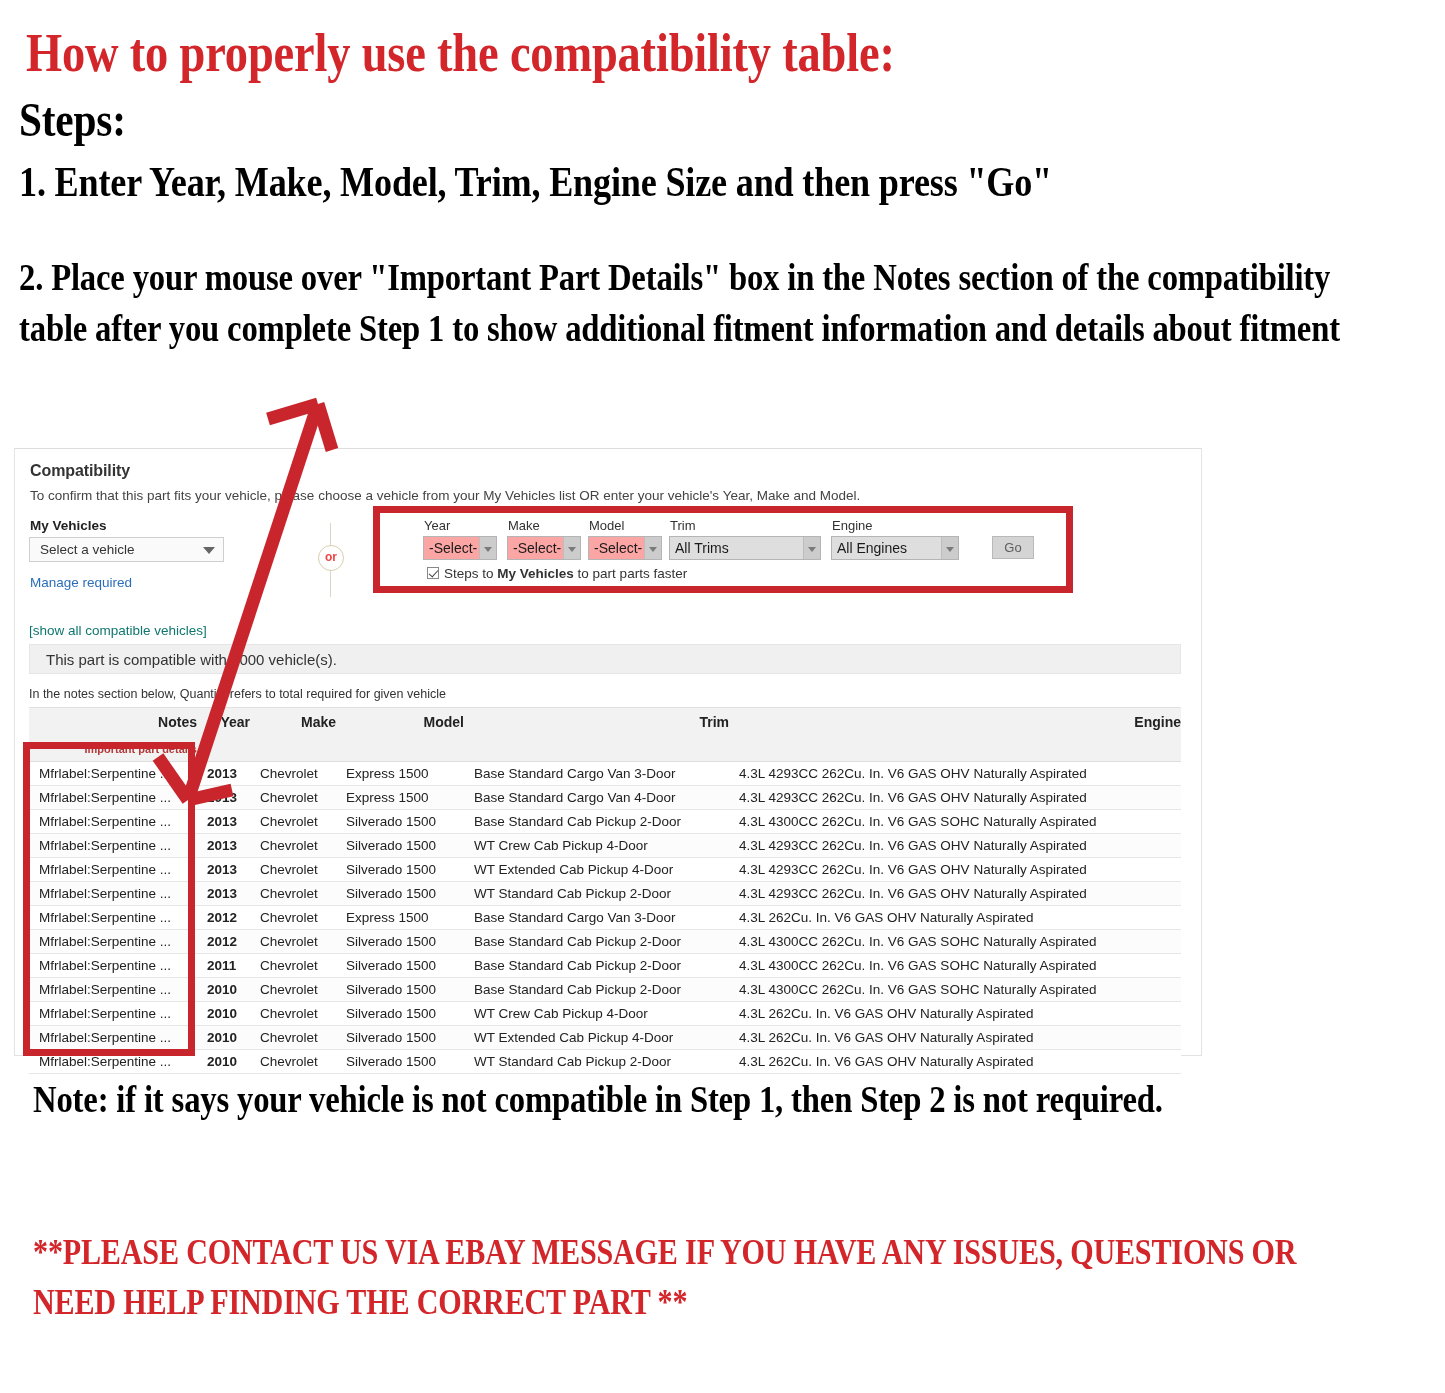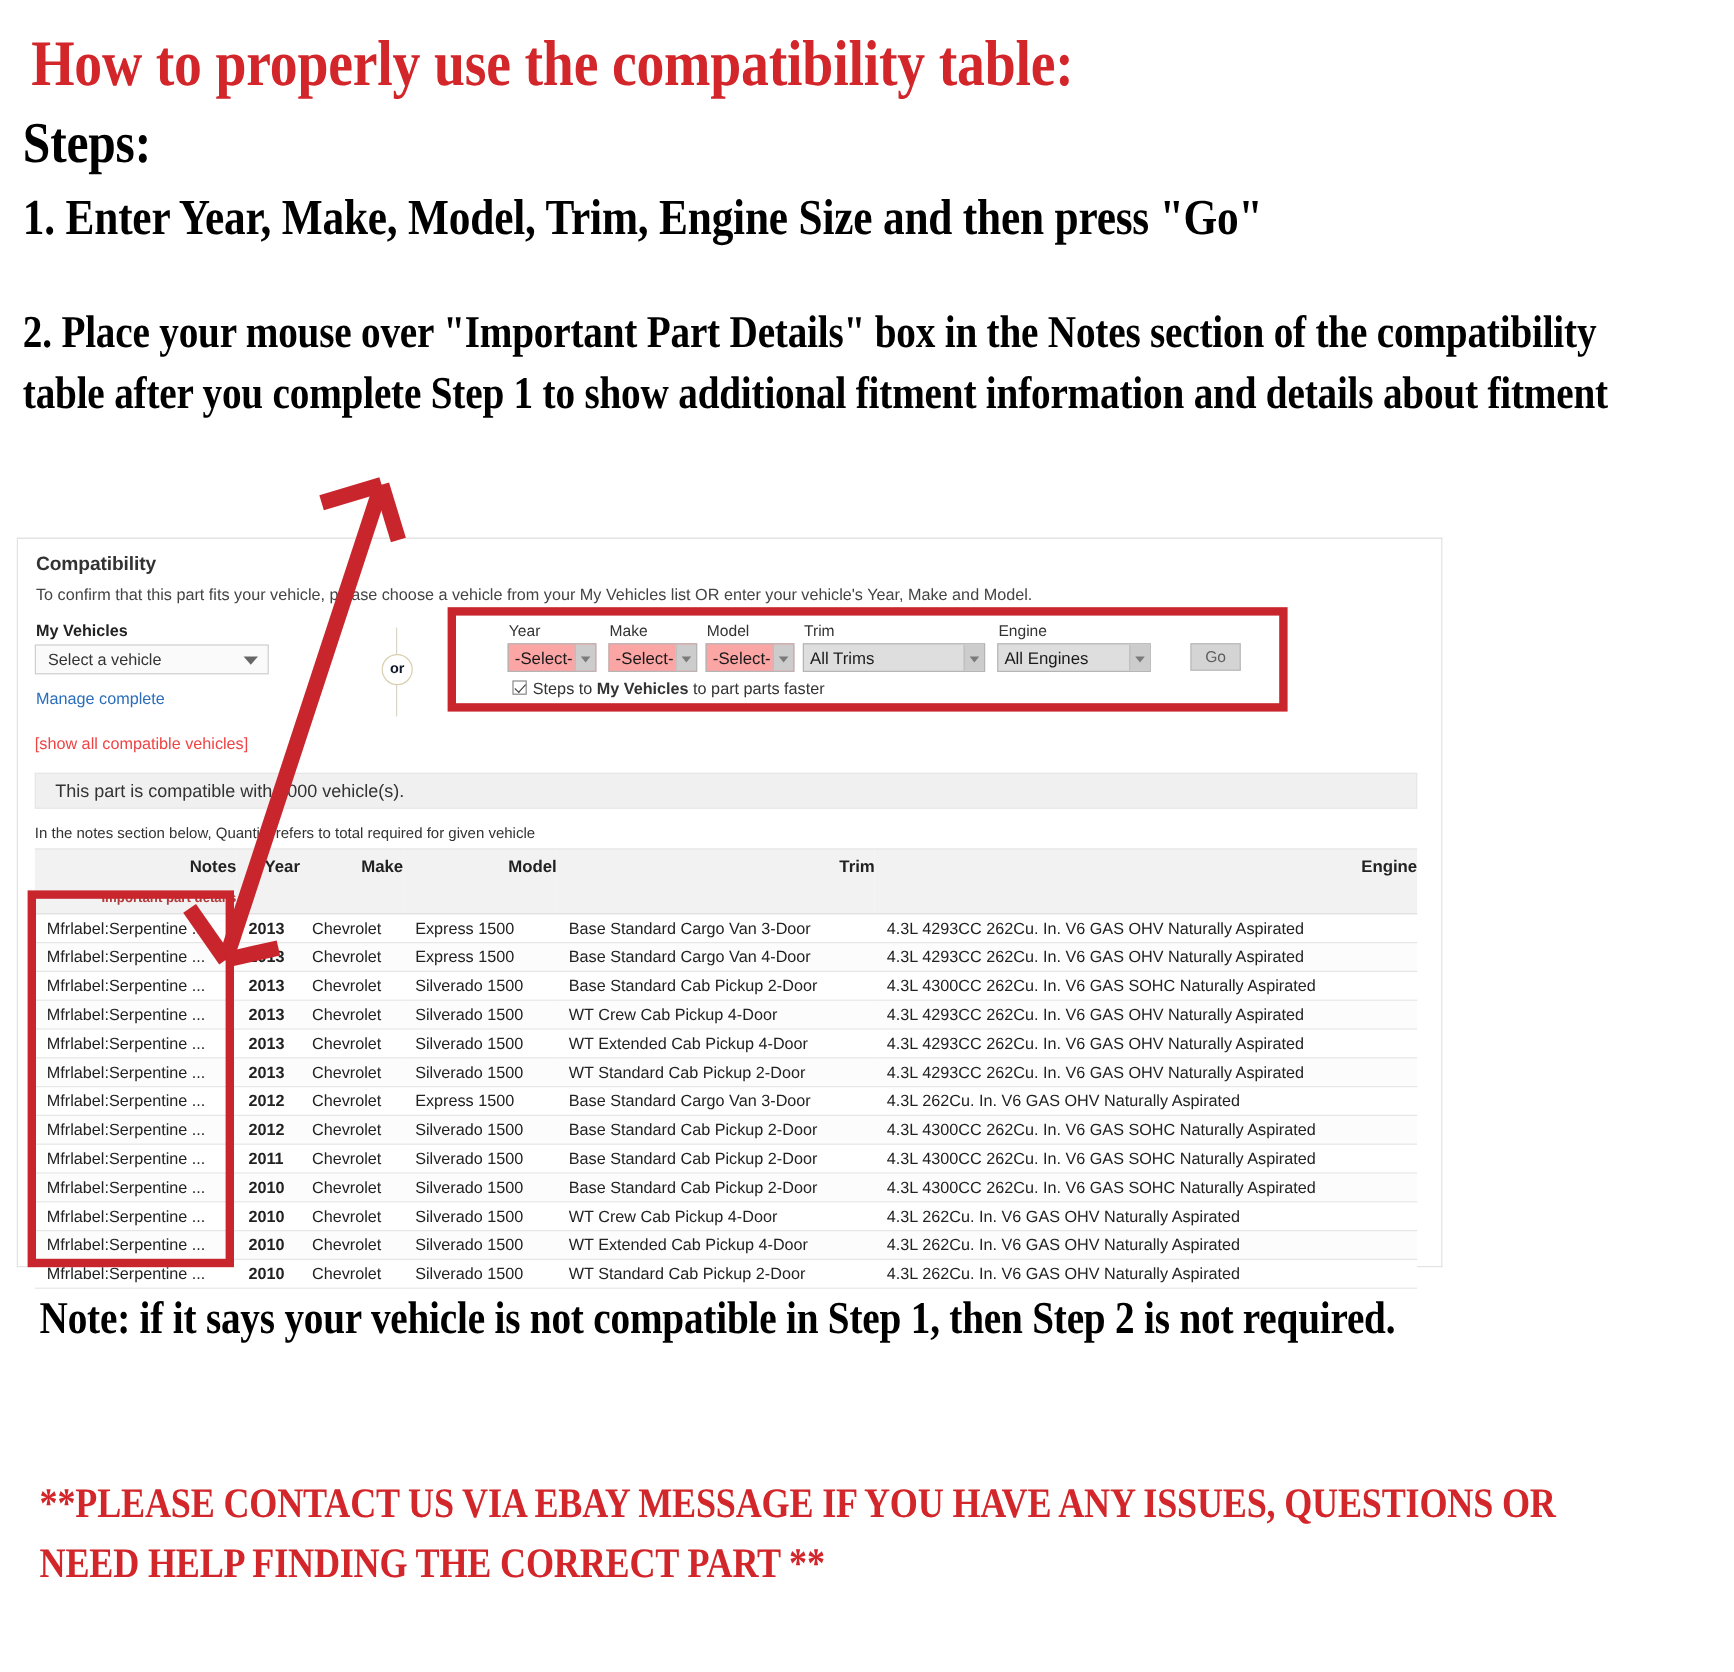--- a/index.html
+++ b/index.html
@@ -125,23 +125,23 @@
   }
   #manage-vehicles {
     position: absolute;
     left: 15px; top: 126px;
     font-size: 13.5px;
     color: #2a6ebb;
     cursor: pointer;
   }
   #show-all-link {
     position: absolute;
-    left: 14px; top: 163px;
-    font-size: 13.5px;
-    color: #ef4444;
+    left: 14px; top: 174px;
+    font-size: 13.5px;
+    color: #0f766e;
     cursor: pointer;
   }
 
   
   #or-divider {
     position: absolute;
     left: 303px; top: 74px;
     width: 26px; height: 74px;
   }
   #or-divider .line {
@@ -152,21 +152,21 @@
   }
   #or-divider .bubble {
     position: absolute;
     left: 0; top: 22px;
     width: 26px; height: 26px;
     border: 1.5px solid #d8cfae;
     border-radius: 50%;
     background: #ffffff;
     font-size: 12px;
     font-weight: bold;
-    color: #0f172a;
+    color: #ef4444;
     text-align: center;
     line-height: 23px;
   }
 
   
   #form-redbox {
     position: absolute;
     left: 358px; top: 57px;
     width: 700px; height: 87px;
     border: 7px solid #c9252d;
@@ -354,21 +354,21 @@
   <div id="compat-title">Compatibility</div>
   <div id="compat-sub">To confirm that this part fits your vehicle, please choose a vehicle from your My Vehicles list OR enter your vehicle's Year, Make and Model.</div>
 
   <div id="my-vehicles-label">My Vehicles</div>
 
   <div id="vehicle-select">
     <span>Select a vehicle</span>
     <span class="caret"></span>
   </div>
 
-  <div id="manage-vehicles">Manage complete</div>
+  <div id="manage-vehicles">Manage required</div>
   <div id="show-all-link">[show all compatible vehicles]</div>
 
   <div id="or-divider">
     <span class="line"></span>
     <span class="bubble">or</span>
   </div>
 
   <div id="form-redbox"></div>
 
   <div class="field" id="field-year">

